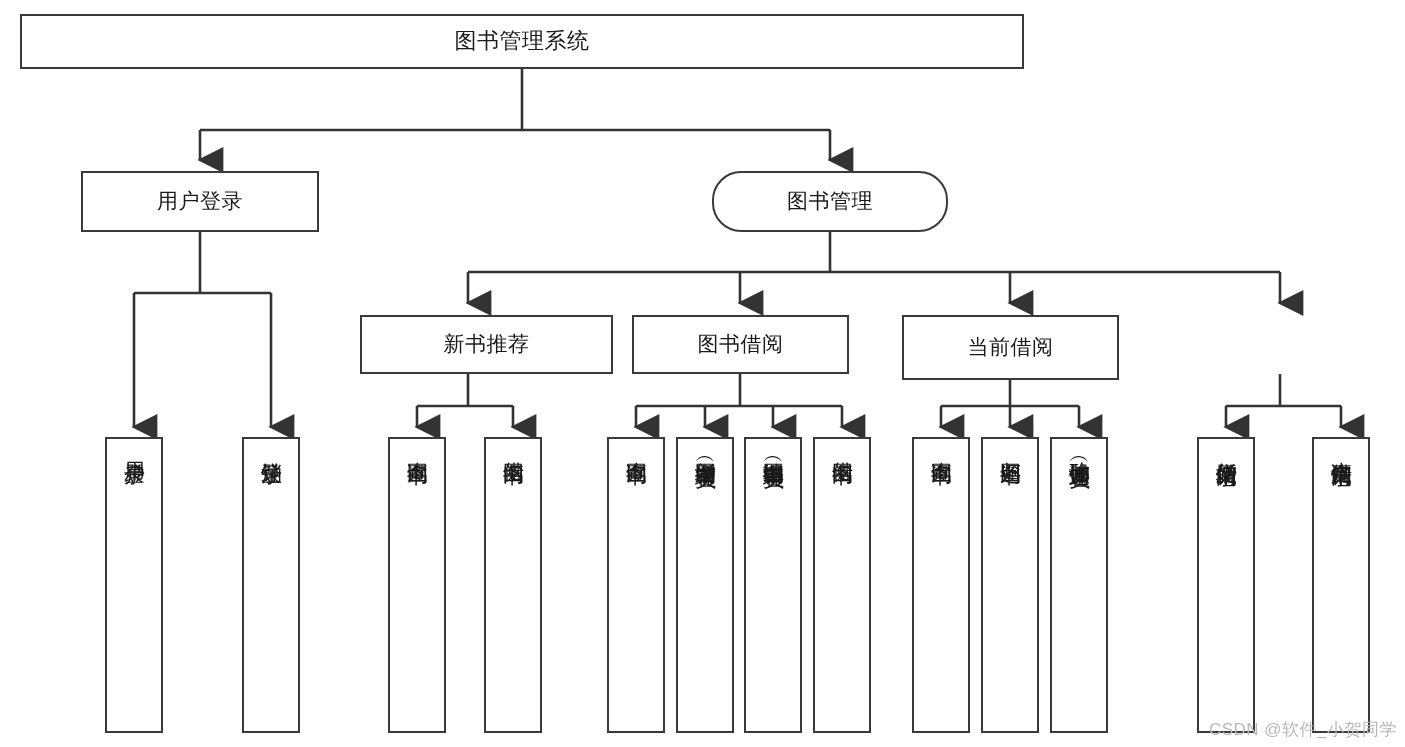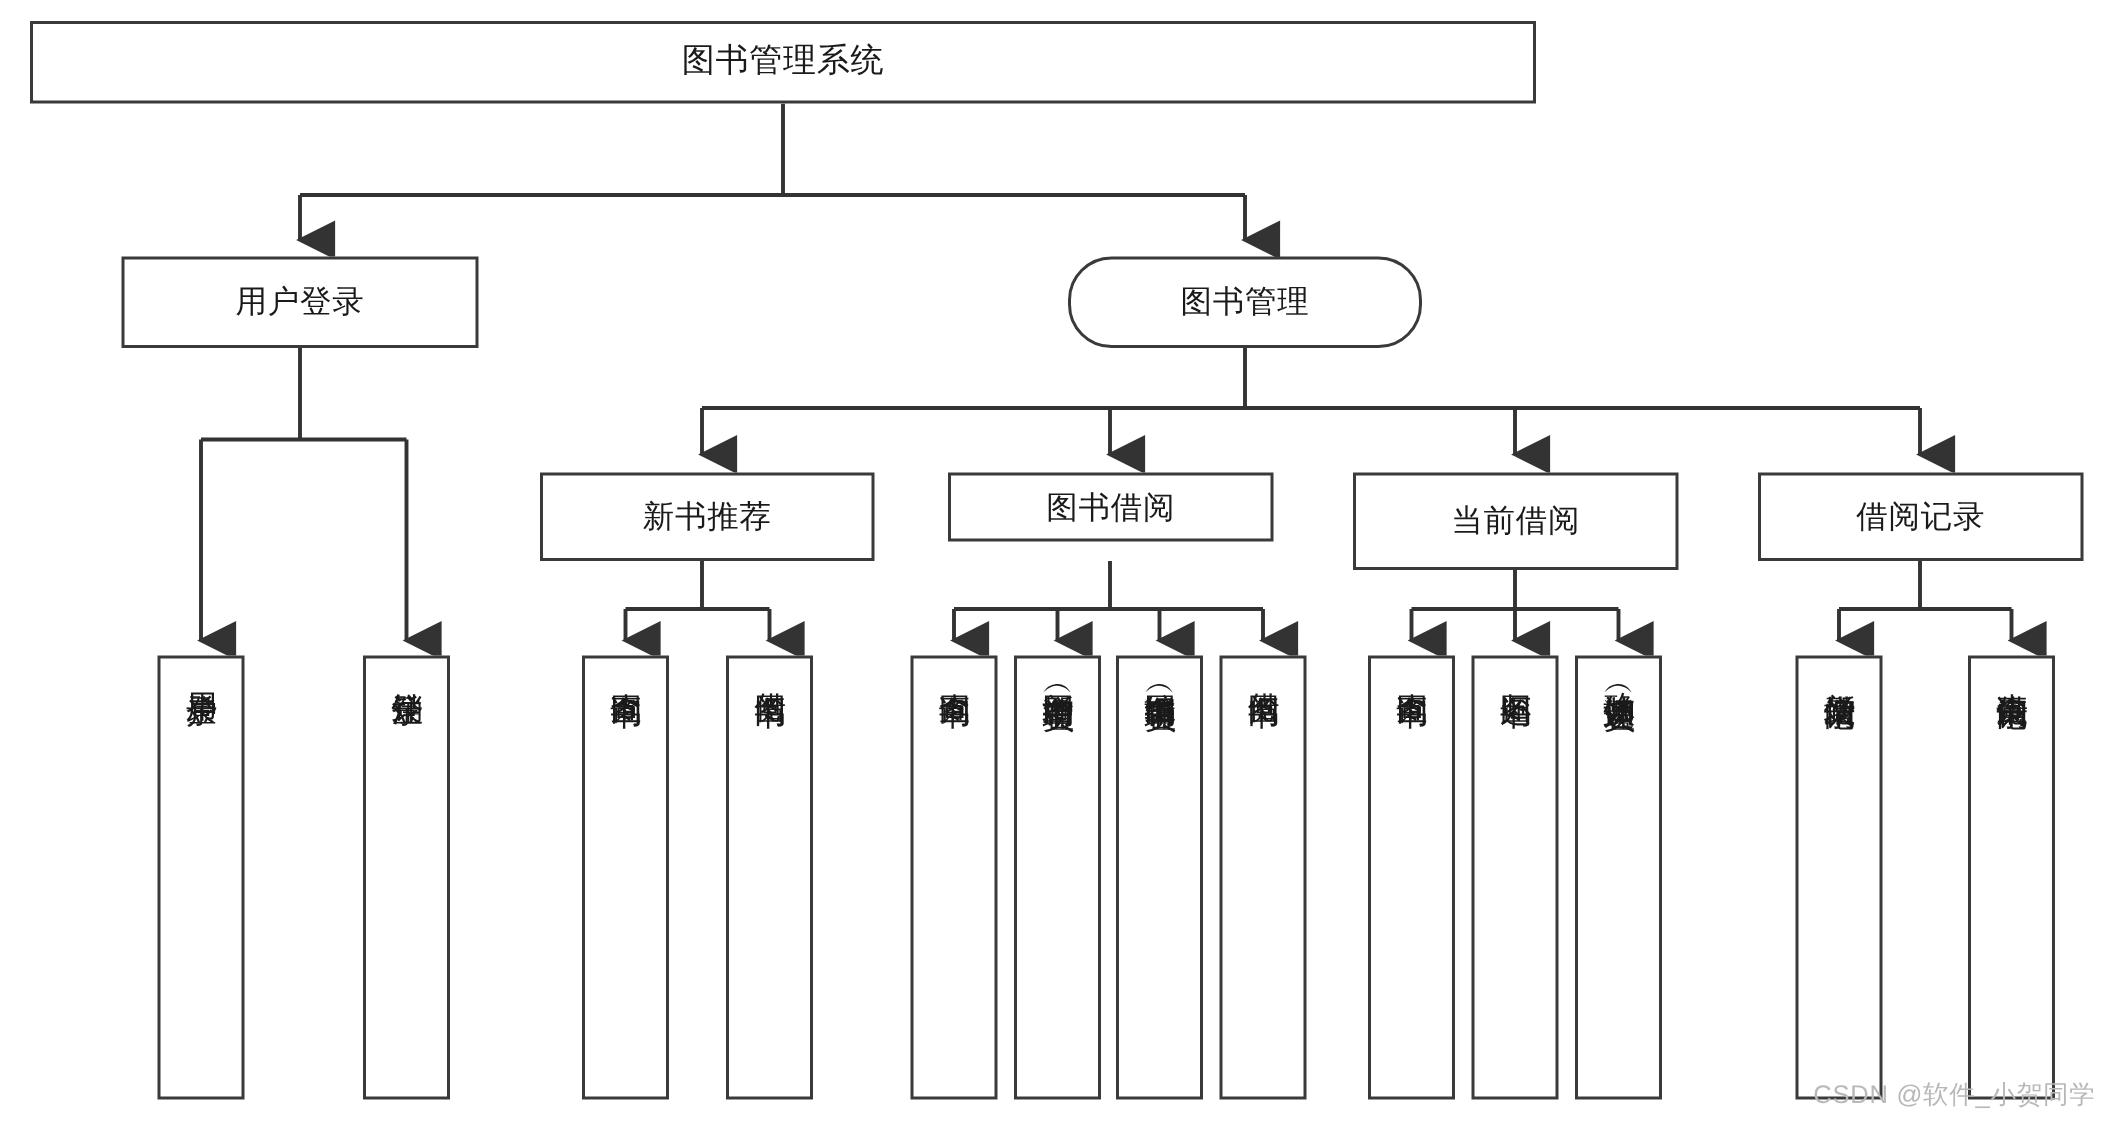--- a/index.html
+++ b/index.html
@@ -131,31 +131,28 @@
     <span class="node-label">图书管理系统</span>
   </div>
 
   <div class="node horizontal" style="left:81px; top:171px; width:238px; height:61px;">
     <span class="node-label">用户登录</span>
   </div>
   <div class="node horizontal" style="left:712px; top:171px; width:236px; height:61px;border-radius:29px;">
     <span class="node-label">图书管理</span>
   </div>
 
-  <div class="node horizontal" style="left:360px; top:315px; width:223px; height:59px;">
+  <div class="node horizontal" style="left:360px; top:315px; width:253px; height:59px;">
     <span class="node-label">新书推荐</span>
   </div>
-  <div class="node horizontal" style="left:632px; top:315px; width:217px; height:46px;">
+  <div class="node horizontal" style="left:632px; top:315px; width:217px; height:59px;">
     <span class="node-label">图书借阅</span>
   </div>
   <div class="node horizontal" style="left:902px; top:315px; width:217px; height:65px;justify-content:center;">
     <span class="node-label">当前借阅</span>
-  </div>
-  <div class="node horizontal" style="left:1172px; top:315px; width:217px; height:59px;">
-    <span class="node-label">借阅记录</span>
   </div>
 
   <div class="node vertical" style="left:105px; top:437px; width:58px; height:296px;">
     <span class="node-label">用户登录</span>
   </div>
   <div class="node vertical" style="left:242px; top:437px; width:58px; height:296px;">
     <span class="node-label">注销登录</span>
   </div>
 
   <div class="node vertical" style="left:388px; top:437px; width:58px; height:296px;">

